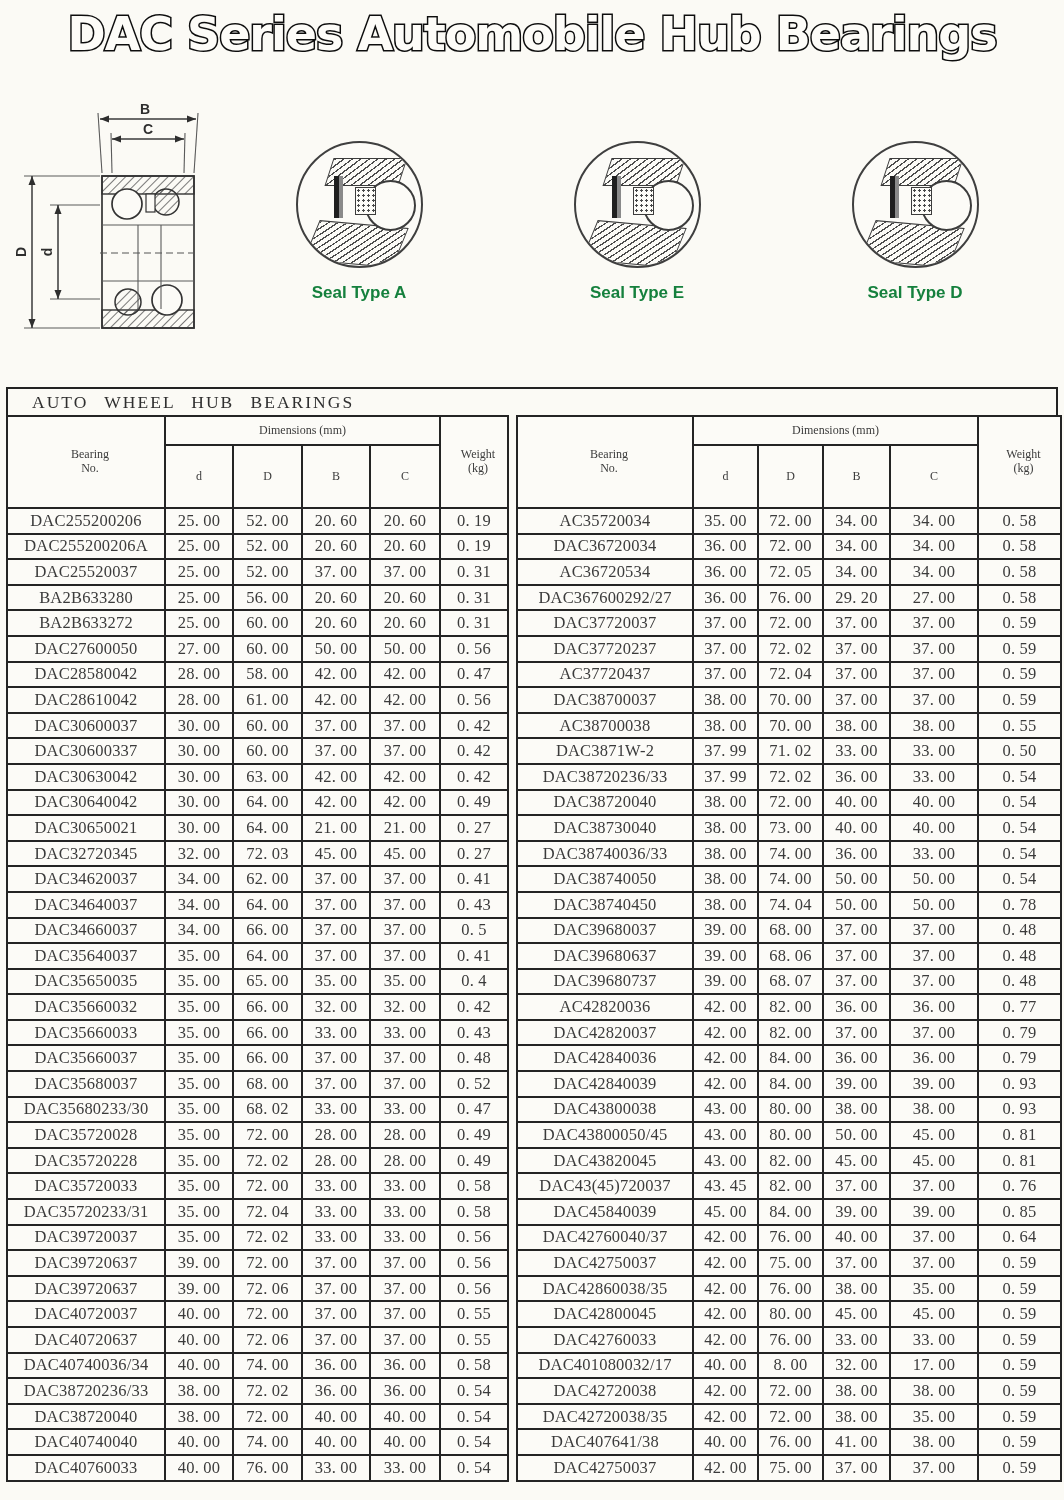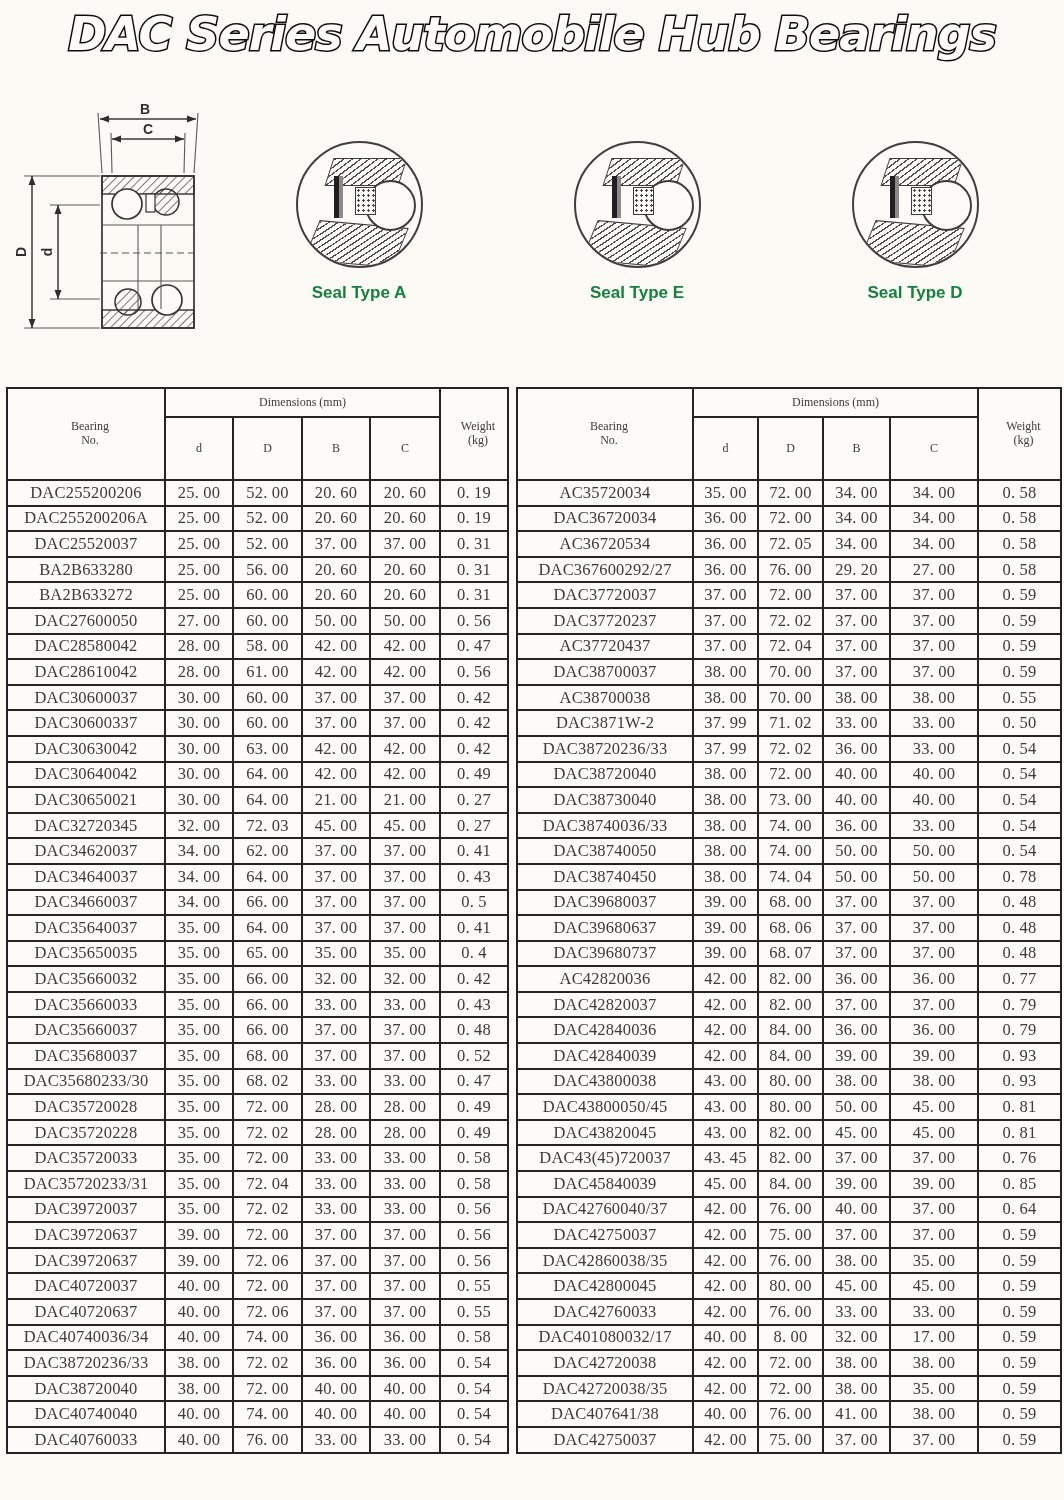--- a/index.html
+++ b/index.html
@@ -6,21 +6,21 @@
   body {
     width:1064px; height:1500px; overflow:hidden;
     background:#fbfaf5; color:#333;
     font-family:"Liberation Serif", serif;
   }
   
   .page-title {
     padding-top:7px; text-align:center; white-space:nowrap;
     font-family:"DejaVu Sans", sans-serif; font-weight:bold;
     font-size:46px; letter-spacing:-1px;
-    color:#fdfcf8; -webkit-text-stroke:3px #0d0d0d; paint-order:stroke fill;font-style:italic;
+    color:#fdfcf8; -webkit-text-stroke:3px #0d0d0d; paint-order:stroke fill;
   }
   
   .diagrams { margin-top:40px; padding:0 10px 0 14px; height:236px; display:flex; align-items:flex-start; }
   .bearing-fig { width:206px; flex:none; }
   .seal-row { flex:1; display:flex; justify-content:space-around; margin-top:40px; }
   .seal-fig { width:164px; display:flex; flex-direction:column; align-items:center; }
   .seal-circle {
     position:relative; width:127px; height:127px; box-sizing:border-box;
     border:2.5px solid #3f3f3f; border-radius:50%; background:#fcfbf7; overflow:hidden;
   }
@@ -156,20 +156,21 @@
       <div class="s-ball"></div>
       <div class="s-cage"></div>
       <div class="s-seal"></div>
     </div>
     <div class="seal-label">Seal Type D</div>
   </div>
 </div>
 </div>
 
 <div class="tablesec">
+  <div class="caption-bar">AUTO WHEEL HUB BEARINGS</div>
   <div class="tables">
 
     <table id="left-table">
       <colgroup>
         <col style="width:158px">
           <col style="width:68px">
           <col style="width:69px">
         <col style="width:68px">
           <col style="width:70px">
           <col style="width:68px">

